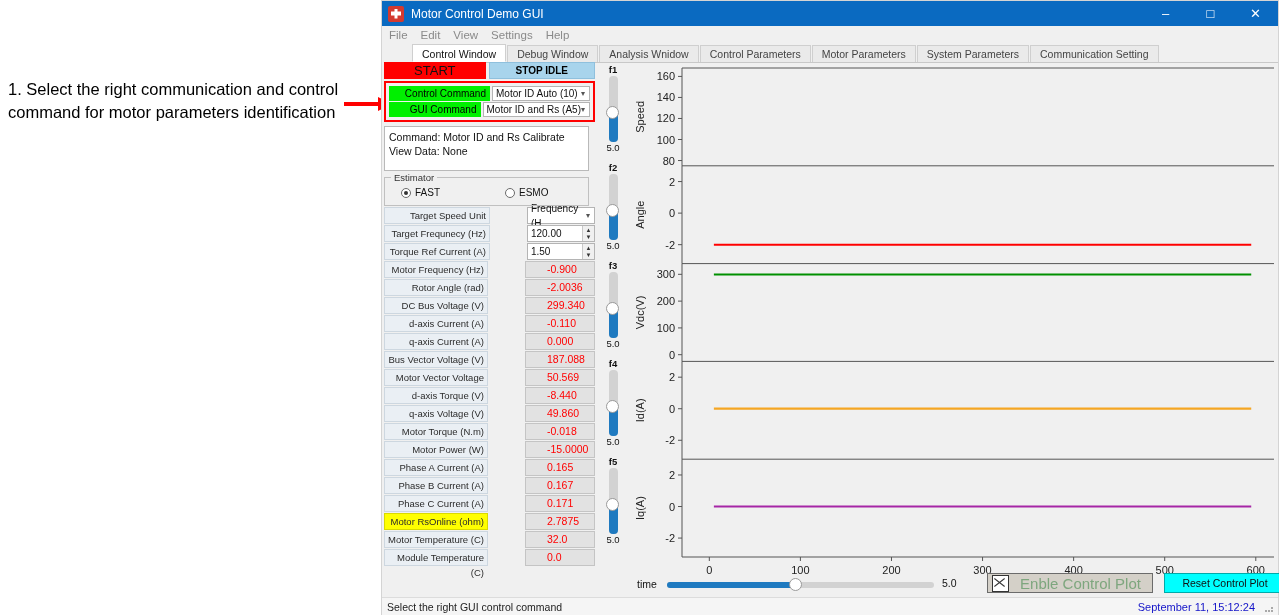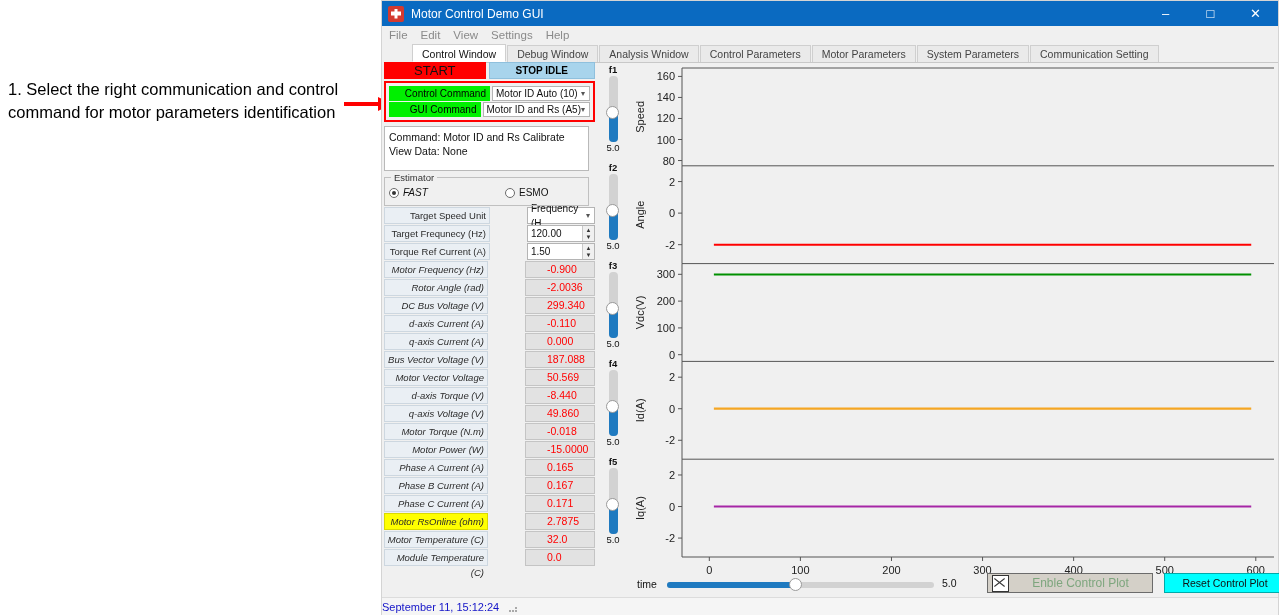--- a/index.html
+++ b/index.html
@@ -76,21 +76,21 @@
   .plbl{width:125px;background:#eaeff4;border:1px solid #cdd7e0;font-size:9.5px;color:#2b2b2b;
     text-align:right;padding-right:3px;line-height:15px;box-sizing:border-box;}
   .pval{width:80px;margin-left:1px;background:#fff;border:1px solid #b4b4b4;font-size:10px;
     line-height:15px;padding-left:3px;box-sizing:border-box;color:#111;
     display:flex;align-items:center;justify-content:space-between;}
   .spin{width:11px;height:15px;display:flex;flex-direction:column;border-left:1px solid #c8c8c8;}
   .spin div{flex:1;display:flex;align-items:center;justify-content:center;font-size:6px;
     background:#f0f0f0;color:#333;line-height:1;}
   
   .mrow .mlbl{width:125px;background:#eaeff4;border:1px solid #cdd7e0;font-size:9.5px;color:#2b2b2b;
-    text-align:right;padding-right:3px;line-height:15px;box-sizing:border-box;font-style:italic;}
+    text-align:right;padding-right:3px;line-height:15px;box-sizing:border-box;}
   .mrow .mlbl.hl{background:#ffff00;border-color:#d9d900;}
   .mrow .mval{width:80px;margin-left:1px;background:#e2e2e2;border:1px solid #c4c4c4;
     font-size:10.5px;line-height:15px;padding-left:21px;box-sizing:border-box;color:#ff0000;}
 
   
   #sliders{position:absolute;left:217px;top:0;width:28px;height:533px;}
   .sl{position:relative;width:28px;text-align:center;}
   .sl .nm{font-size:9.5px;font-weight:bold;color:#111;height:12px;line-height:12px;}
   .sl .track{width:9px;height:66px;background:#d2d2d2;border-radius:4px;margin:0 auto;position:relative;}
   .sl .fill{position:absolute;left:0;bottom:0;width:9px;background:#1f7ac0;border-radius:0 0 4px 4px;}
@@ -109,21 +109,21 @@
   #tfill{position:absolute;left:0;top:0;width:128px;height:6px;background:#1f7ac0;border-radius:3px;}
   #tknob{position:absolute;left:122px;top:-4px;width:13px;height:13px;border-radius:50%;
      background:#fff;border:1px solid #9a9a9a;box-sizing:border-box;}
   #tval{position:absolute;left:310px;top:4px;font-size:10.5px;color:#111;}
   #enbBtn{position:absolute;left:355px;top:0;width:166px;height:20px;background:#d4d0c8;
      border:1px solid #6b6b6b;box-sizing:border-box;display:flex;align-items:center;}
   #enbBtn .cbx{width:15px;height:15px;border:1px solid #333;margin-left:4px;position:relative;background:#fff;}
   #enbBtn .cbx:before,#enbBtn .cbx:after{content:"";position:absolute;left:0;top:6px;width:13px;height:1px;background:#333;}
   #enbBtn .cbx:before{transform:rotate(38deg);}
   #enbBtn .cbx:after{transform:rotate(-38deg);}
-  #enbBtn .lb{flex:1;text-align:center;font-size:12px;color:#7ea67e;}
+  #enbBtn .lb{flex:1;text-align:center;font-size:15px;color:#7ea67e;}
   #resBtn{position:absolute;left:532px;top:0;width:122px;height:20px;background:#00ffff;
      border:1px solid #0aa;box-sizing:border-box;display:flex;align-items:center;justify-content:center;
      font-size:10.5px;color:#111;}
 
   
   #statusbar{position:absolute;left:0;top:596px;width:896px;height:18px;background:#f5f5f5;
      border-top:1px solid #dcdcdc;display:flex;align-items:center;box-sizing:border-box;}
   #sbtext{font-size:10.5px;color:#222;padding-left:5px;flex:1;}
   #sbdate{font-size:11px;color:#1414c8;padding-right:6px;}
   #grip{width:14px;height:14px;margin-right:3px;position:relative;}
@@ -191,21 +191,21 @@
         </div>
       </div>
 
       <div id="statusbox">
         <div>Command: Motor ID and Rs Calibrate</div>
         <div>View Data: None</div>
       </div>
 
       <div id="estgrp">
         <span class="legend">Estimator</span>
-        <div class="radio" style="left:4px;font-style:italic;">
+        <div class="radio" style="left:16px;">
           <span class="rdot on"></span>
           <span>FAST</span>
         </div>
         <div class="radio" style="left:120px;">
           <span class="rdot"></span>
           <span>ESMO</span>
         </div>
       </div>
 
       <div class="prow">
@@ -435,20 +435,21 @@
     </div>
     <div id="tval">5.0</div>
     <div id="enbBtn">
       <span class="cbx"></span>
       <span class="lb">Enble Control Plot</span>
     </div>
     <div id="resBtn">Reset Control Plot</div>
   </div>
 
   <div id="statusbar">
+    <span id="sbtext">Select the right GUI control command</span>
     <span id="sbdate">September 11, 15:12:24</span>
     <svg id="grip" viewBox="0 0 14 14">
       <g fill="#a9a9a9">
         <rect x="10" y="10" width="2" height="2"></rect>
           <rect x="7" y="10" width="2" height="2"></rect>
         <rect x="10" y="7" width="2" height="2"></rect>
           <rect x="4" y="10" width="2" height="2"></rect>
       </g>
     </svg>
   </div>

